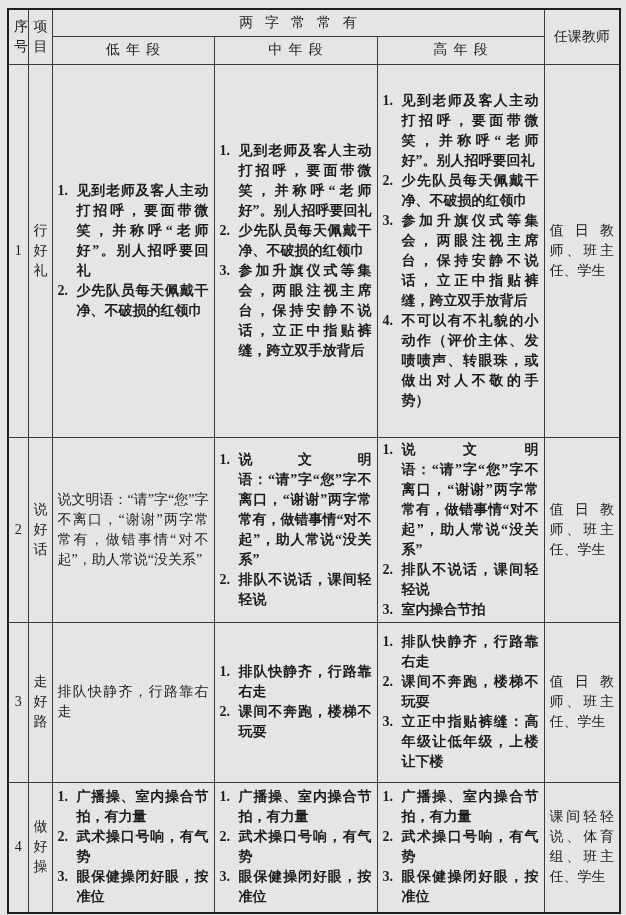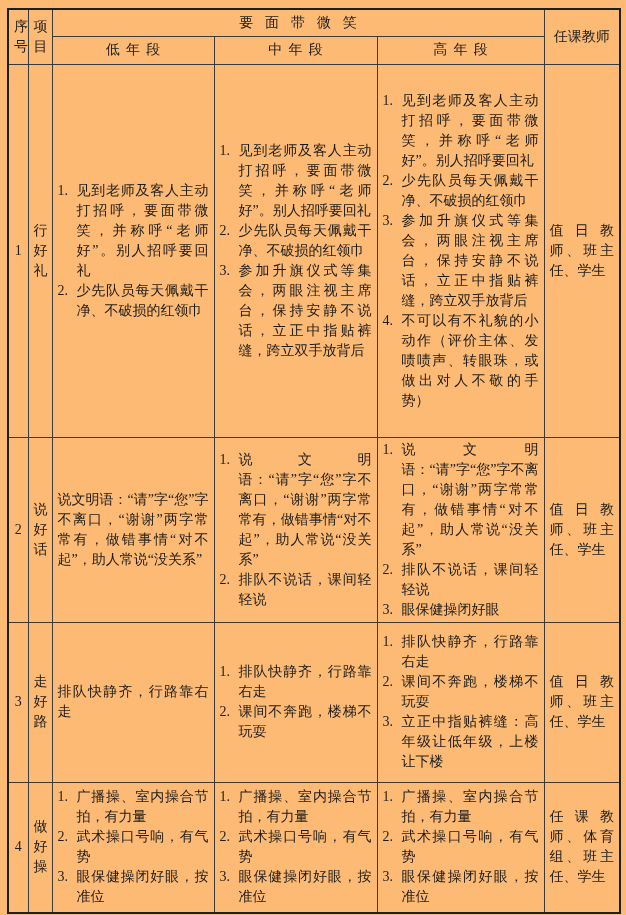--- a/index.html
+++ b/index.html
@@ -8,21 +8,21 @@
     background: #ffffff;
     width: 626px;
     font-family: "Liberation Serif", "DejaVu Serif", serif;
     color: #1c1c1c;
   }
   .page {
     width: 626px;
     height: 915px;
     box-sizing: border-box;
     padding: 8px 7px 7px 7px;
-    background: #fdba74;
+    background: #e5e5e5;
   }
   table.eval {
     border-collapse: collapse;
     table-layout: fixed;
     width: 612px;
     border: 2px solid #1f1f1f;
   }
   table.eval th,
   table.eval td {
     border: 1px solid #3a3a3a;
@@ -82,20 +82,21 @@
   tr.r4 { height: 131px; }
   td.content { padding: 3px 6px; }
   td.content .plain {
     text-align: justify;
   }
   ol.criteria {
     list-style: none;
     margin: 0;
     padding: 0;
     counter-reset: item;
+    font-weight: bold;
   }
   ol.criteria li {
     counter-increment: item;
     position: relative;
     padding-left: 19px;
     text-align: justify;
   }
   ol.criteria li::before {
     content: counter(item) ".";
     position: absolute;
@@ -117,21 +118,21 @@
       <col style="width:24px">
       <col style="width:162px">
       <col style="width:163px">
       <col style="width:167px">
       <col style="width:76px">
     </colgroup>
     <thead>
       <tr class="hdr1">
         <th rowspan="2" class="vhead"><span class="vtxt">序号</span></th>
         <th rowspan="2" class="vhead"><span class="vtxt">项目</span></th>
-        <th colspan="3" class="spread">要面带微笑</th>
+        <th colspan="3" class="spread">两字常常有</th>
         <th rowspan="2" class="center">任课教师</th>
       </tr>
       <tr class="hdr2">
         <th class="spread-sm">低年段</th>
         <th class="spread-sm">中年段</th>
         <th class="spread-sm">高年段</th>
       </tr>
     </thead>
     <tbody>
       <tr class="r1">
@@ -169,21 +170,21 @@
         <td class="content">
           <ol class="criteria">
               <li>说文明语：“请”字“您”字不离口，“谢谢”两字常常有，做错事情“对不起”，助人常说“没关系”</li>
               <li>排队不说话，课间轻轻说</li>
             </ol>
         </td>
         <td class="content">
           <ol class="criteria">
               <li>说文明语：“请”字“您”字不离口，“谢谢”两字常常有，做错事情“对不起”，助人常说“没关系”</li>
               <li>排队不说话，课间轻轻说</li>
-              <li>眼保健操闭好眼</li>
+              <li>室内操合节拍</li>
             </ol>
         </td>
         <td class="subject">值日教师、班主任、学生</td>
       </tr>
       <tr class="r3">
         <td class="idx">3</td>
         <td class="vlabel"><span class="vtxt">走好路</span></td>
         <td class="content">
           <div class="plain">排队快静齐，行路靠右走</div>
         </td>
@@ -219,17 +220,17 @@
               <li>眼保健操闭好眼，按准位</li>
             </ol>
         </td>
         <td class="content">
           <ol class="criteria">
               <li>广播操、室内操合节拍，有力量</li>
               <li>武术操口号响，有气势</li>
               <li>眼保健操闭好眼，按准位</li>
             </ol>
         </td>
-        <td class="subject">任课教师、体育组、班主任、学生</td>
+        <td class="subject">课间轻轻说、体育组、班主任、学生</td>
       </tr>
     </tbody>
   </table>
 </div>
 
 </body></html>

